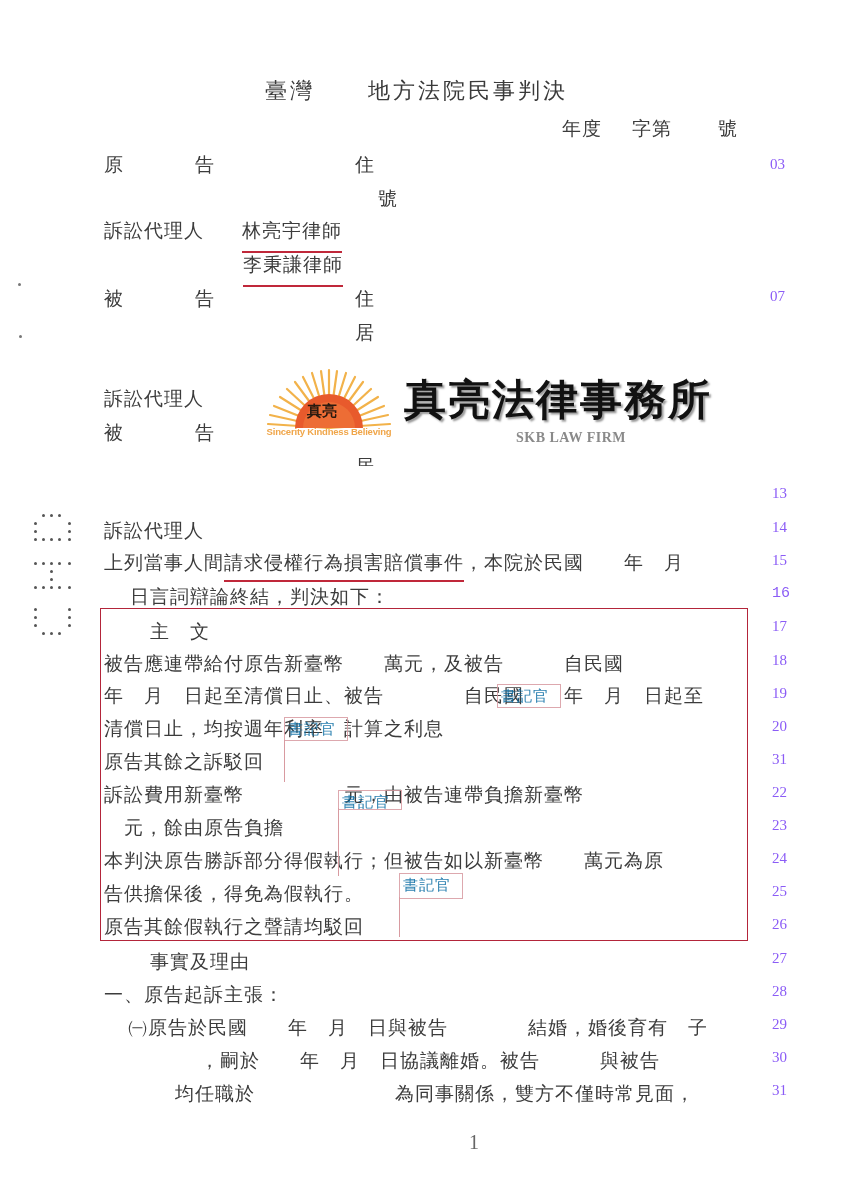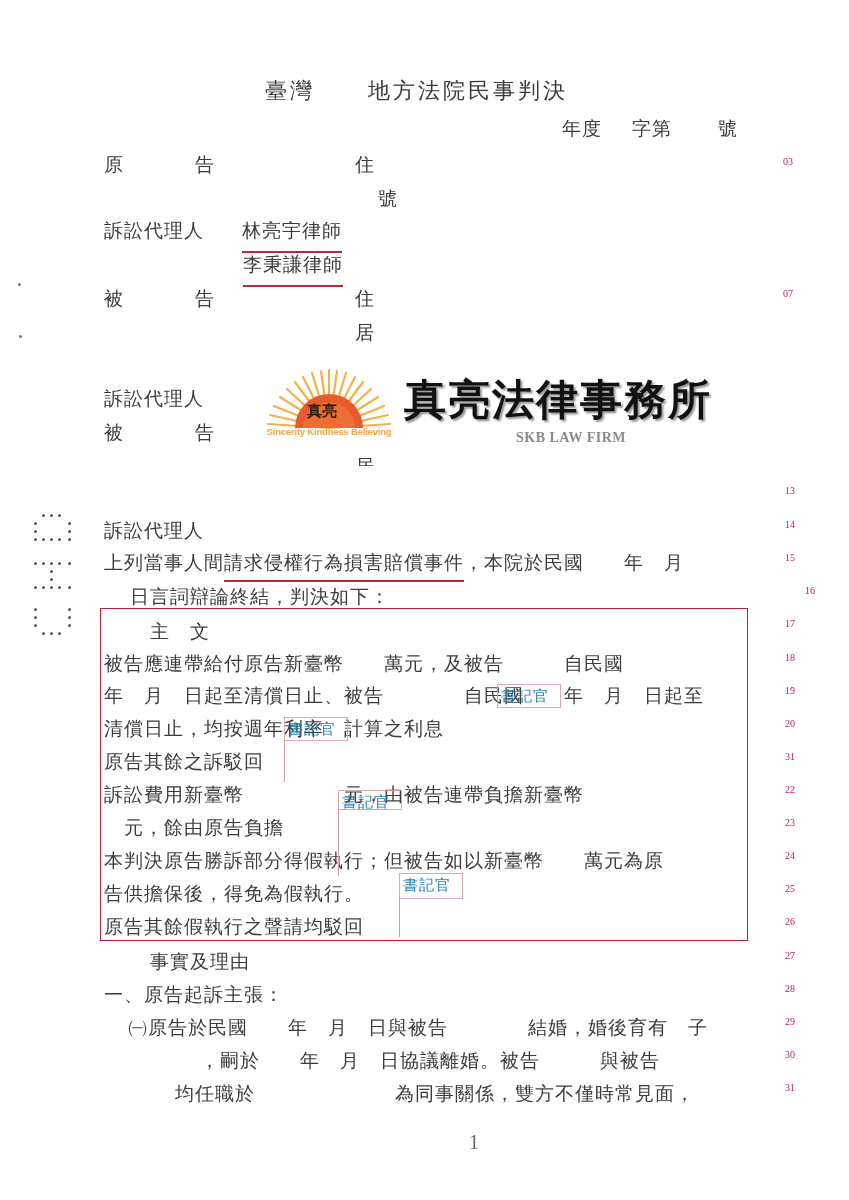--- a/index.html
+++ b/index.html
@@ -4,21 +4,21 @@
   <style>
     html, body { margin: 0; padding: 0; background: #ffffff; }
     body {
       width: 849px; height: 1200px; position: relative; overflow: hidden;
       font-family: "DejaVu Serif", "Liberation Serif", serif;
       color: #3a3a3a;
     }
     .abs { position: absolute; white-space: nowrap; }
     .t { font-size: 19px; letter-spacing: 1px; color: #3c3c3c; }
     .title { font-size: 22px; letter-spacing: 3px; color: #3a3a3a; }
-    .ln { font-family: "Liberation Serif", serif; font-size: 10px; color: #be185d; margin-left: 13px; }
+    .ln { font-family: "Liberation Serif", serif; font-size: 15px; color: #8b5cf6; }
     .ul-red { border-bottom: 2px solid #c0283a; padding-bottom: 7px; }
     .box {
       position: absolute; left: 100px; top: 608px; width: 648px; height: 333px;
       border: 1.5px solid #b3253a; box-sizing: border-box;
     }
     .stamp {
       position: absolute; border: 1.5px solid #d89aa0; color: #0369a1;
       font-size: 15px; letter-spacing: 1px; padding: 0 3px; line-height: 22px;
       opacity: 0.85;
     }
@@ -167,21 +167,21 @@
 <div class="abs t" style="left:104px; top:982px;">一、原告起訴主張：</div>
 <div class="abs t" style="left:128px; top:1015px;">㈠原告於民國　　年　月　日與被告　　　　結婚，婚後育有　子</div>
 <div class="abs t" style="left:200px; top:1048px;">，嗣於　　年　月　日協議離婚。被告　　　與被告</div>
 <div class="abs t" style="left:175px; top:1081px;">均任職於　　　　　　　為同事關係，雙方不僅時常見面，</div>
 
 <div class="abs ln" style="left:770px; top:156px;">03</div>
 <div class="abs ln" style="left:770px; top:288px;">07</div>
 <div class="abs ln" style="left:772px; top:485px;">13</div>
 <div class="abs ln" style="left:772px; top:519px;">14</div>
 <div class="abs ln" style="left:772px; top:552px;">15</div>
-<div class="abs ln" style="left:792px; top:585px;">16</div>
+<div class="abs ln" style="left:772px; top:585px;font-family:Liberation Mono, monospace;">16</div>
 <div class="abs ln" style="left:772px; top:618px;">17</div>
 <div class="abs ln" style="left:772px; top:652px;">18</div>
 <div class="abs ln" style="left:772px; top:685px;">19</div>
 <div class="abs ln" style="left:772px; top:718px;">20</div>
 <div class="abs ln" style="left:772px; top:751px;">31</div>
 <div class="abs ln" style="left:772px; top:784px;">22</div>
 <div class="abs ln" style="left:772px; top:817px;">23</div>
 <div class="abs ln" style="left:772px; top:850px;">24</div>
 <div class="abs ln" style="left:772px; top:883px;">25</div>
 <div class="abs ln" style="left:772px; top:916px;">26</div>

